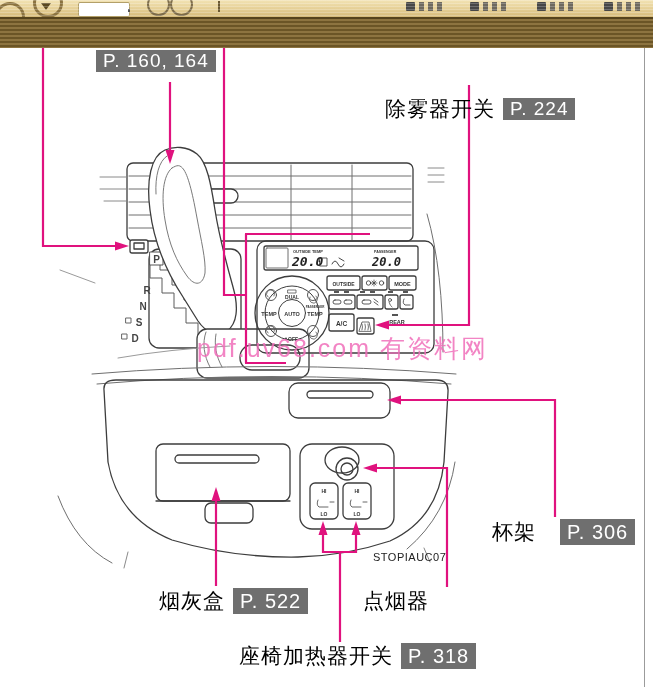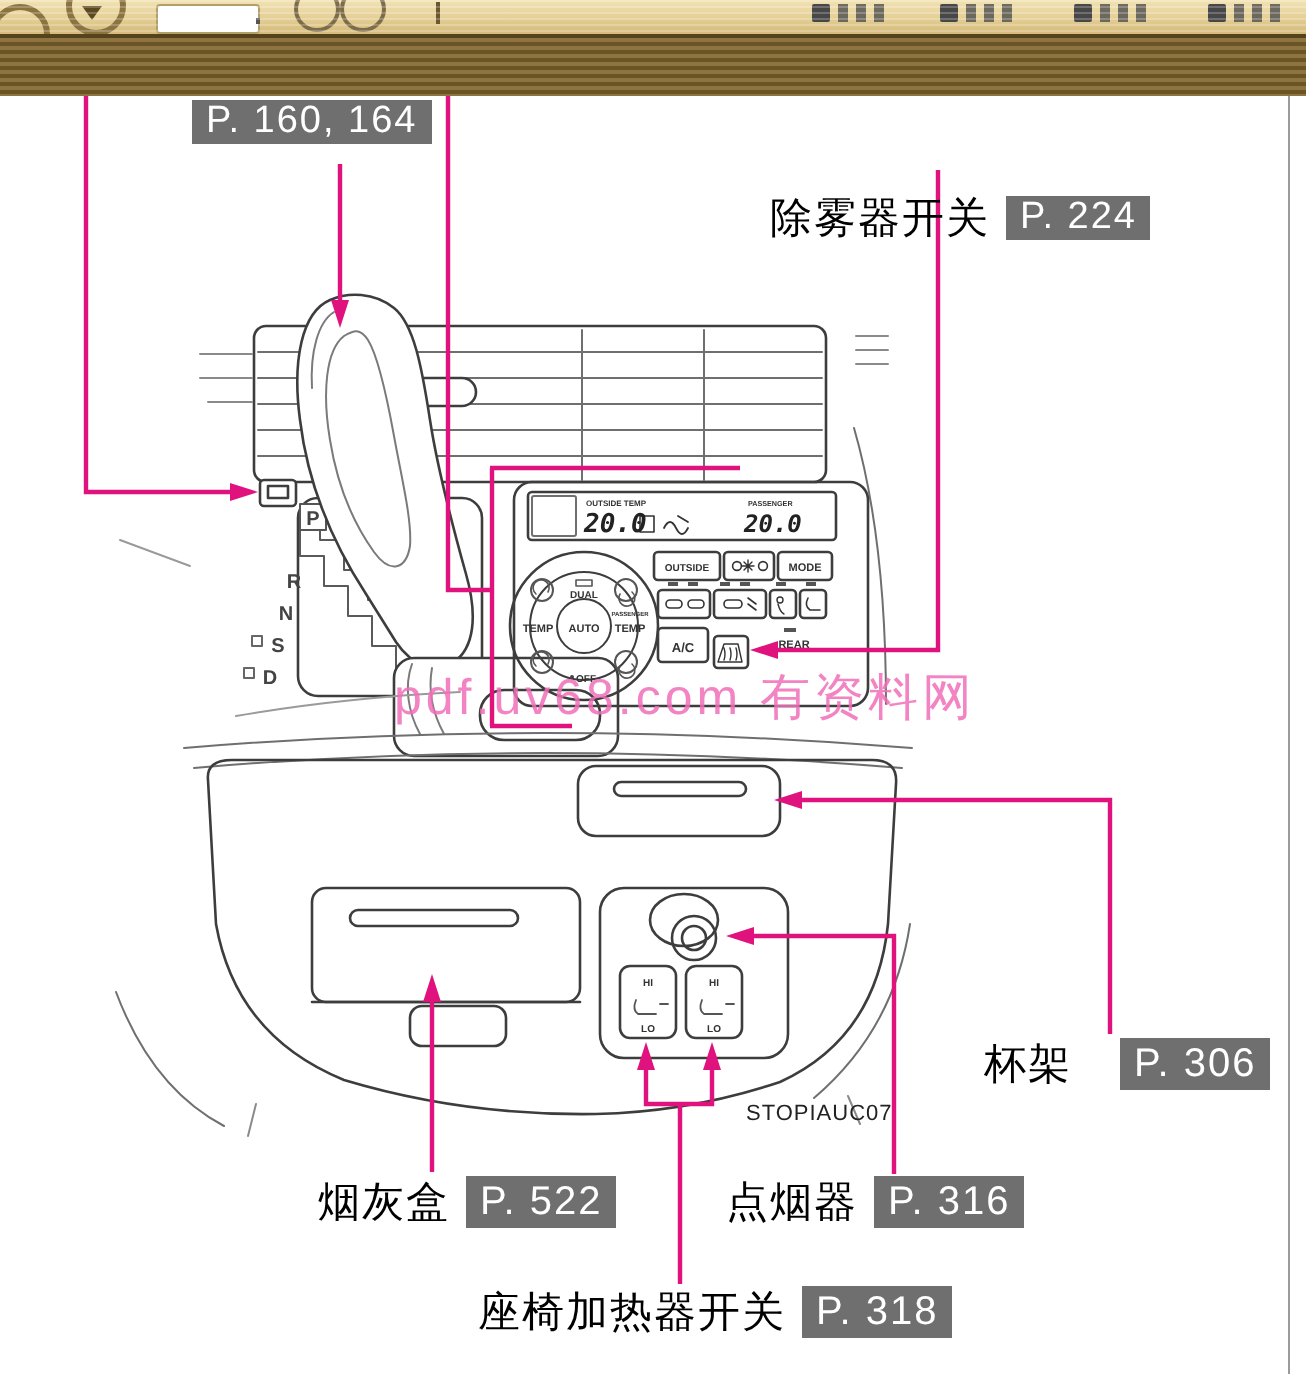--- a/index.html
+++ b/index.html
@@ -280,21 +280,20 @@
     <span class="ref-box">P. 306</span>
   </div>
 
   <div class="callout" style="left:159px;top:539px;">
     <span class="cn">烟灰盒</span>
     <span class="ref-box">P. 522</span>
   </div>
 
   <div class="callout" style="left:363px;top:539px;">
     <span class="cn">点烟器</span>
-    <span class="ref-box">P. 316</span>
   </div>
 
   <div class="callout" style="left:239px;top:594px;">
     <span class="cn">座椅加热器开关</span>
     <span class="ref-box">P. 318</span>
   </div>
 
   <div class="watermark">pdf.uv68.com 有资料网</div>
   <div class="fig-code">STOPIAUC07</div>
 </div>

